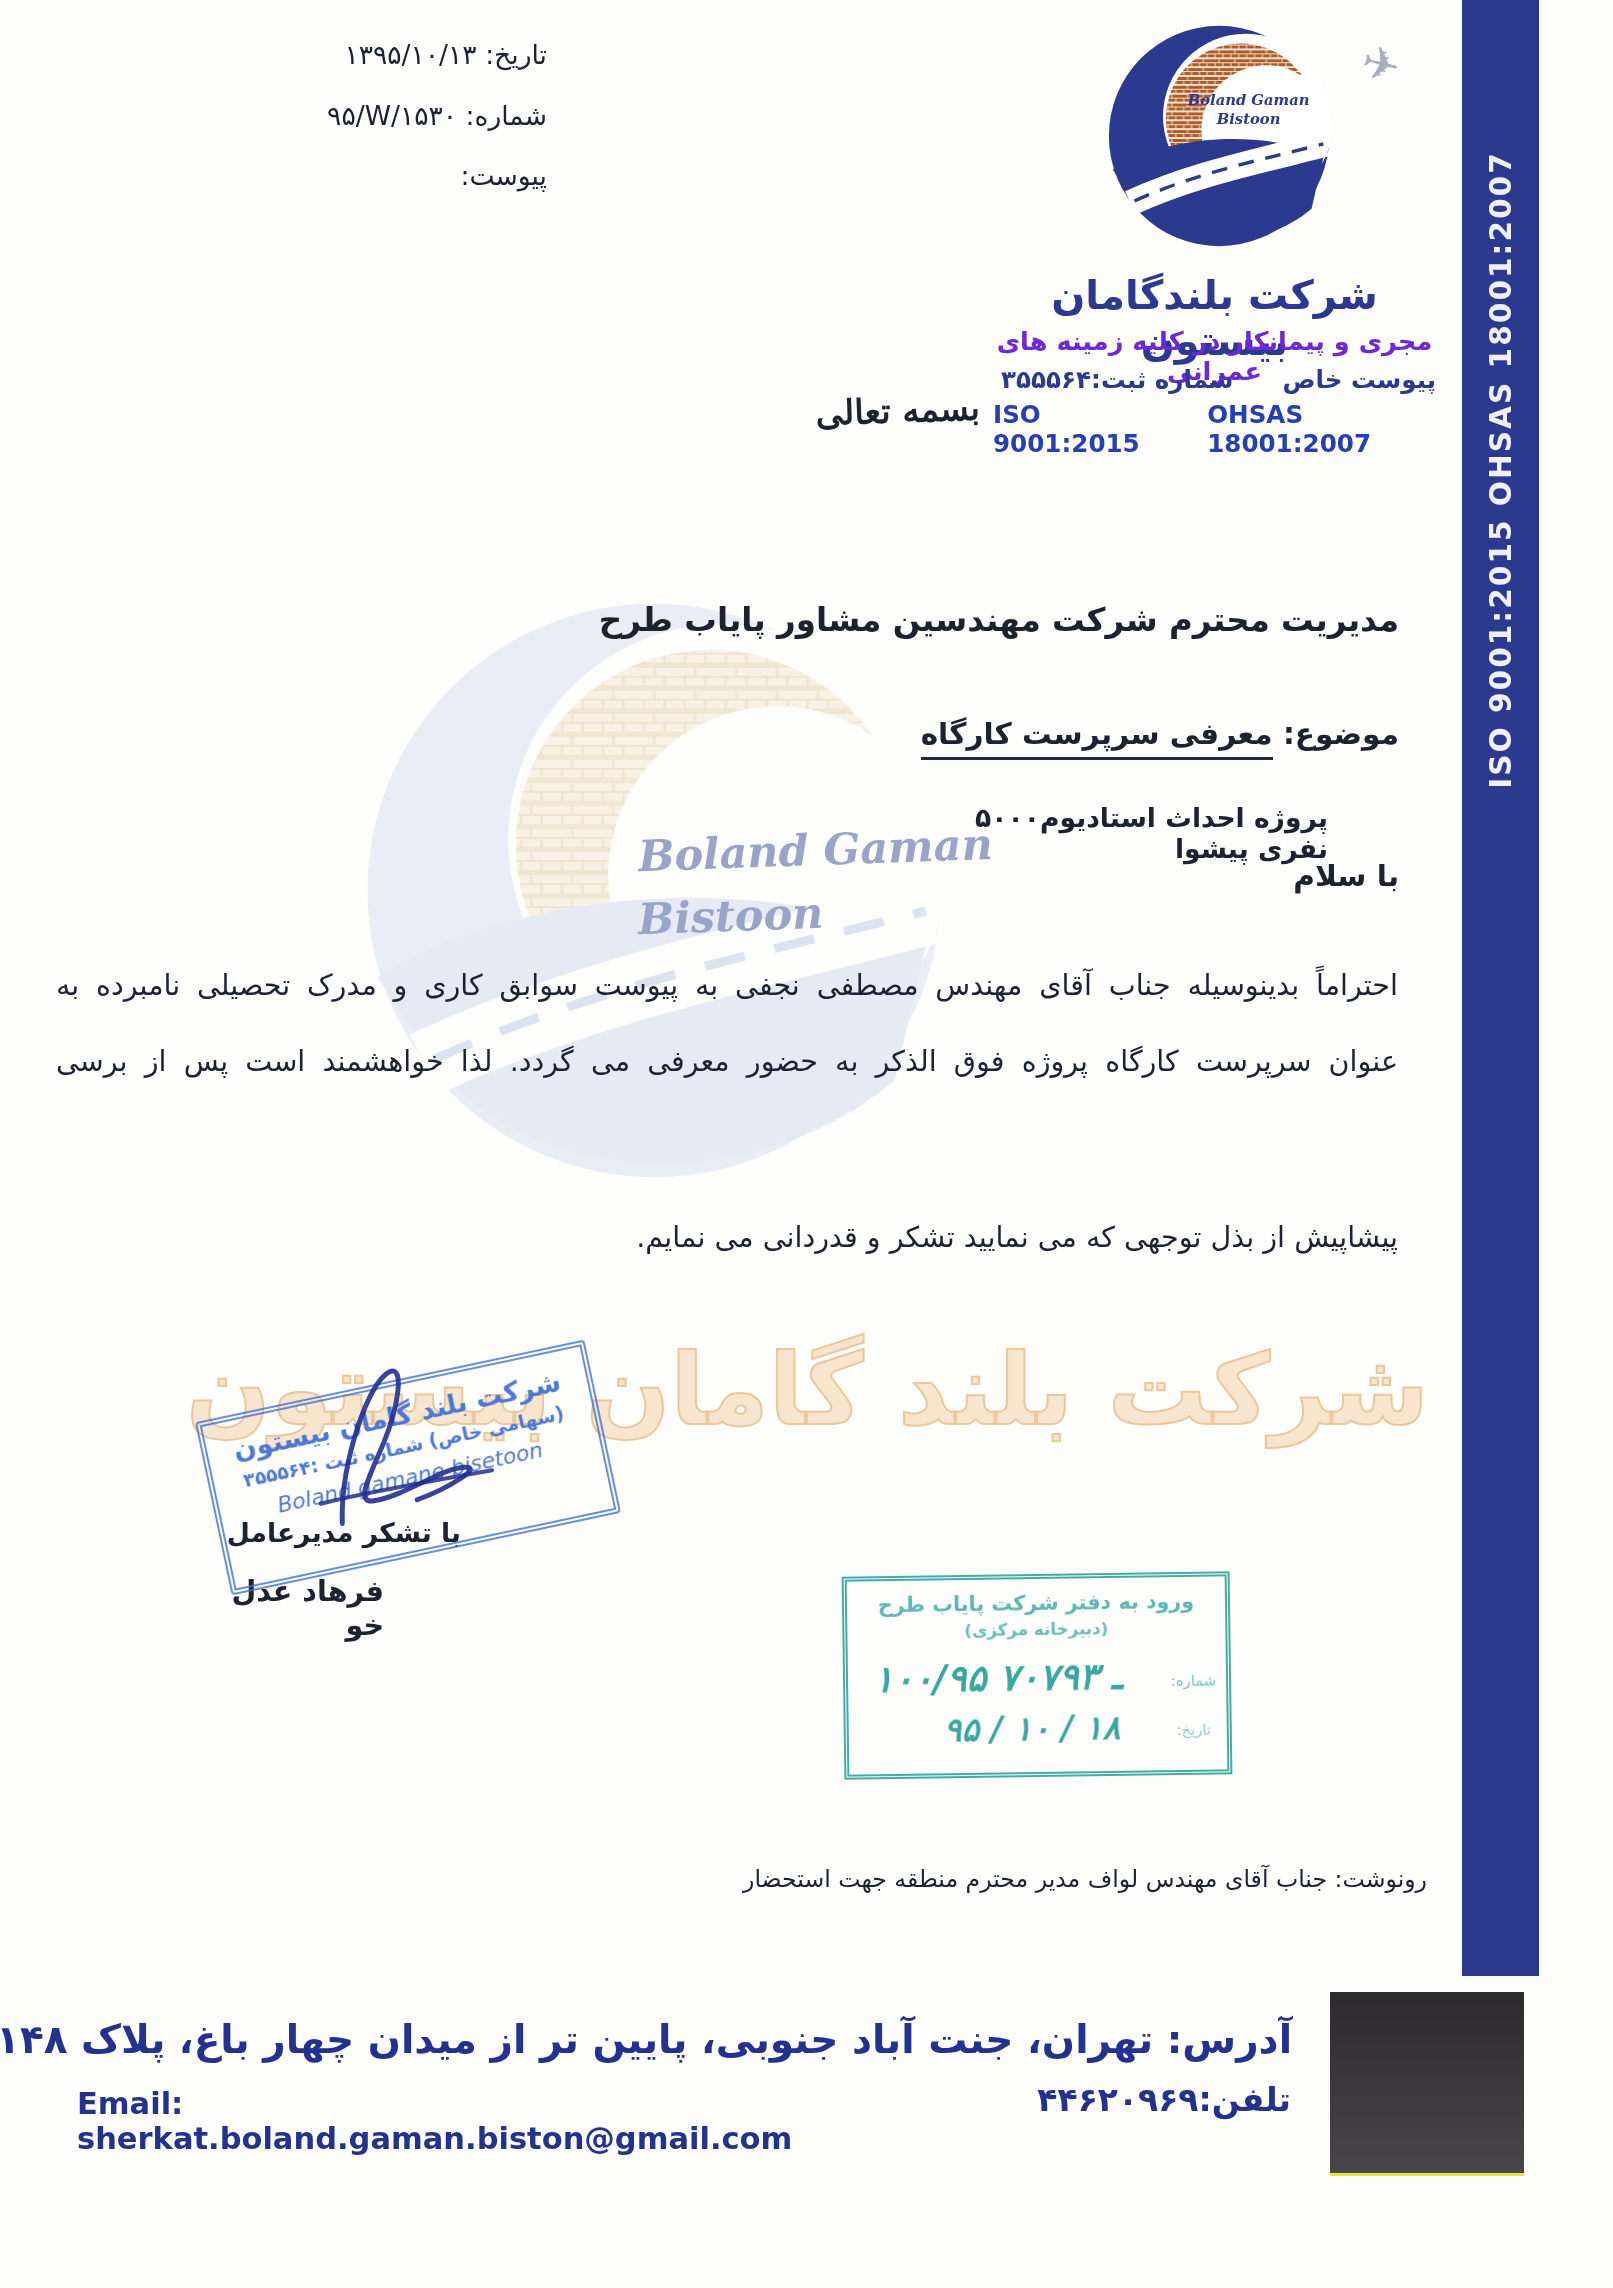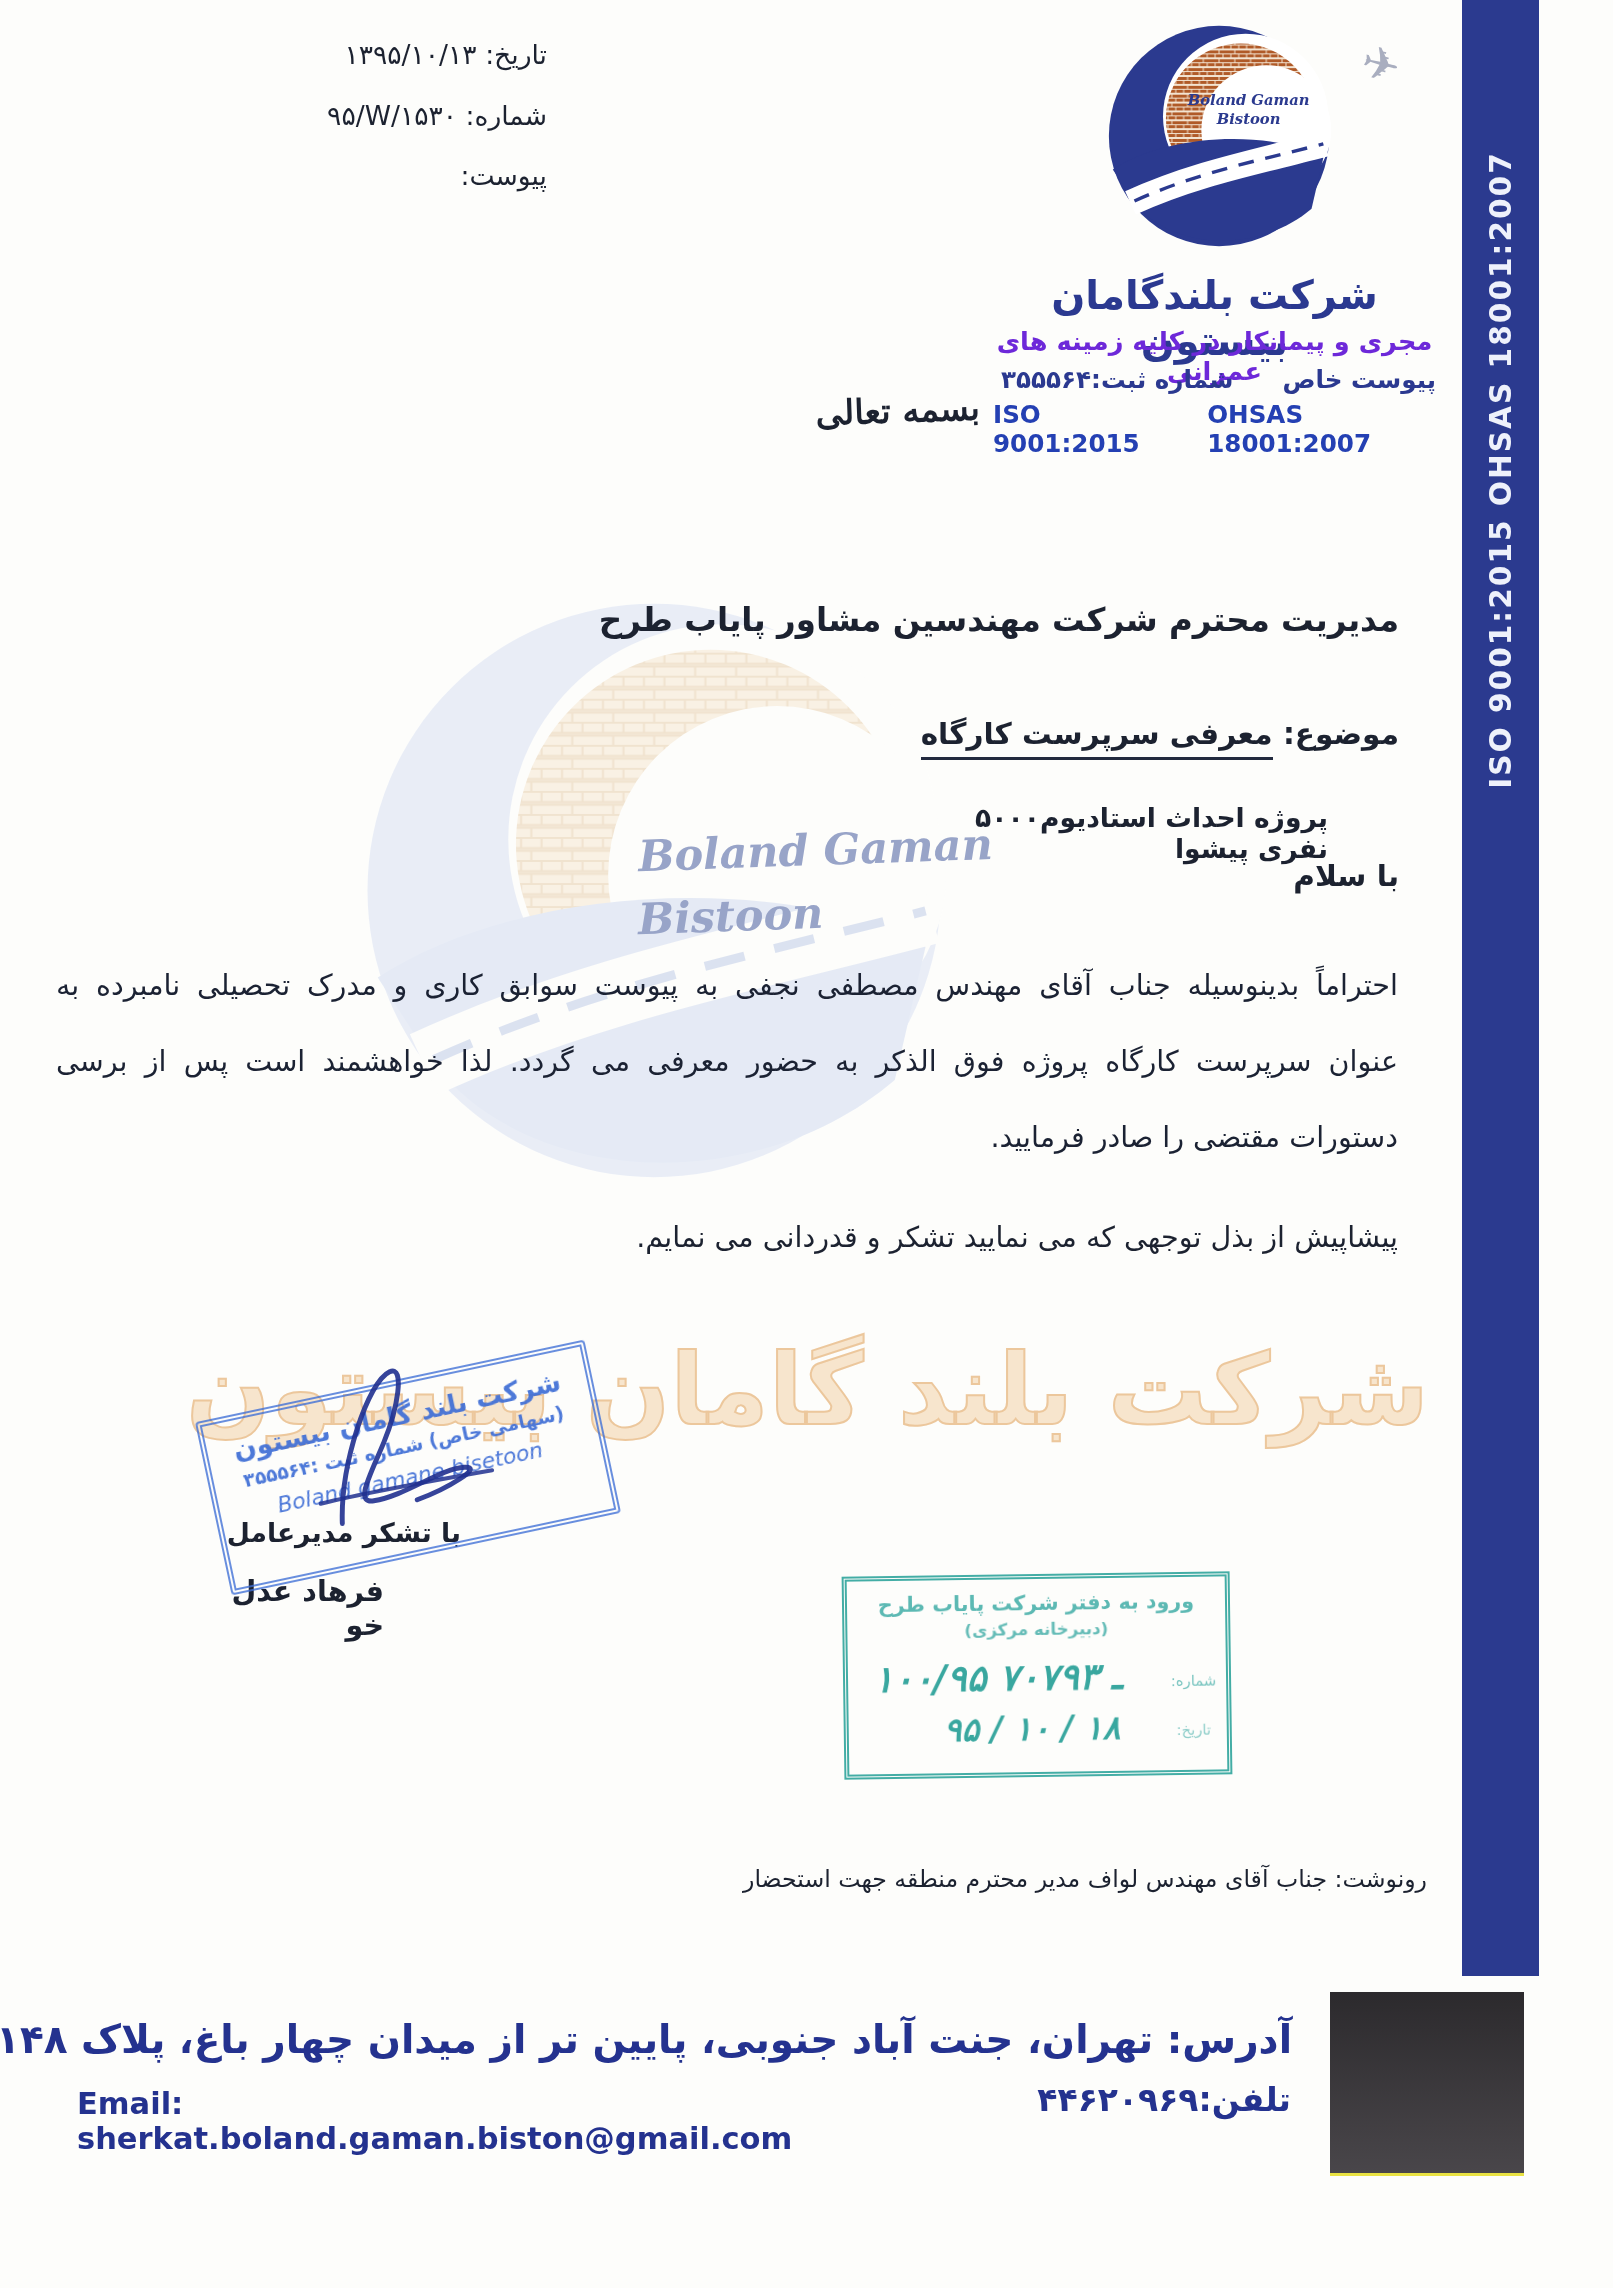--- a/index.html
+++ b/index.html
@@ -199,21 +199,20 @@
   <div class="abs subject-line">
     <span>موضوع:</span>
     <span class="subject-value">معرفی سرپرست کارگاه</span>
   </div>
 
   <div class="abs project-line">پروژه احداث استادیوم۵۰۰۰ نفری پیشوا</div>
   <div class="abs salutation">با سلام</div>
 
   <div class="abs body-line body-l1">احتراماً بدینوسیله جناب آقای مهندس مصطفی نجفی به پیوست سوابق کاری و مدرک تحصیلی نامبرده به</div>
   <div class="abs body-line body-l2">عنوان سرپرست کارگاه پروژه فوق الذکر به حضور معرفی می گردد. لذا خواهشمند است پس از برسی</div>
-  <div class="abs body-line body-l3">دستورات مقتضی را صادر فرمایید.</div>
   <div class="abs closing-line">پیشاپیش از بذل توجهی که می نمایید تشکر و قدردانی می نمایم.</div>
 
   <div class="abs big-watermark">شرکت بلند گامان بیستون</div>
 
   <div class="abs company-stamp">
     <div class="cs1">شرکت بلند گامان بیستون</div>
     <div class="cs2">(سهامی خاص) شماره ثبت :۳۵۵۵۶۴</div>
     <div class="cs3">Boland gamane bisetoon</div>
   </div>
 

